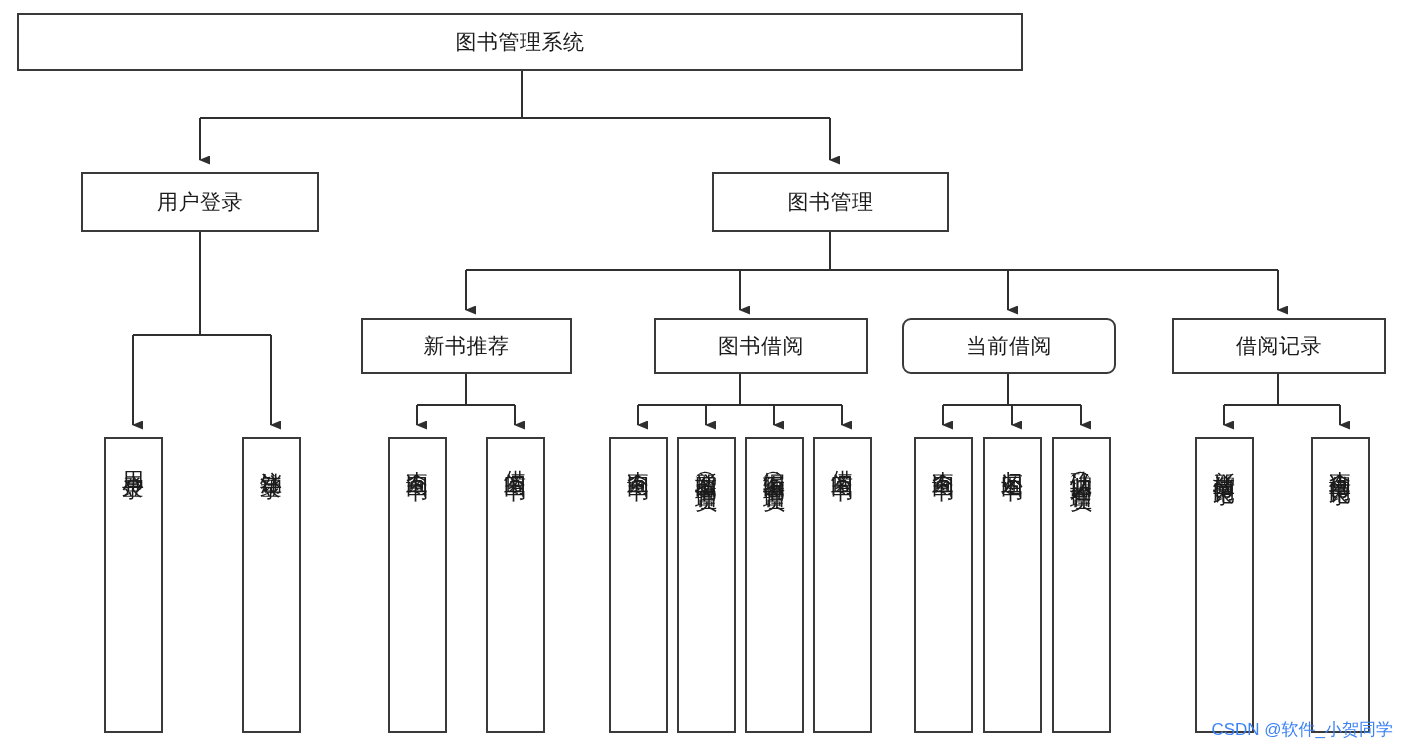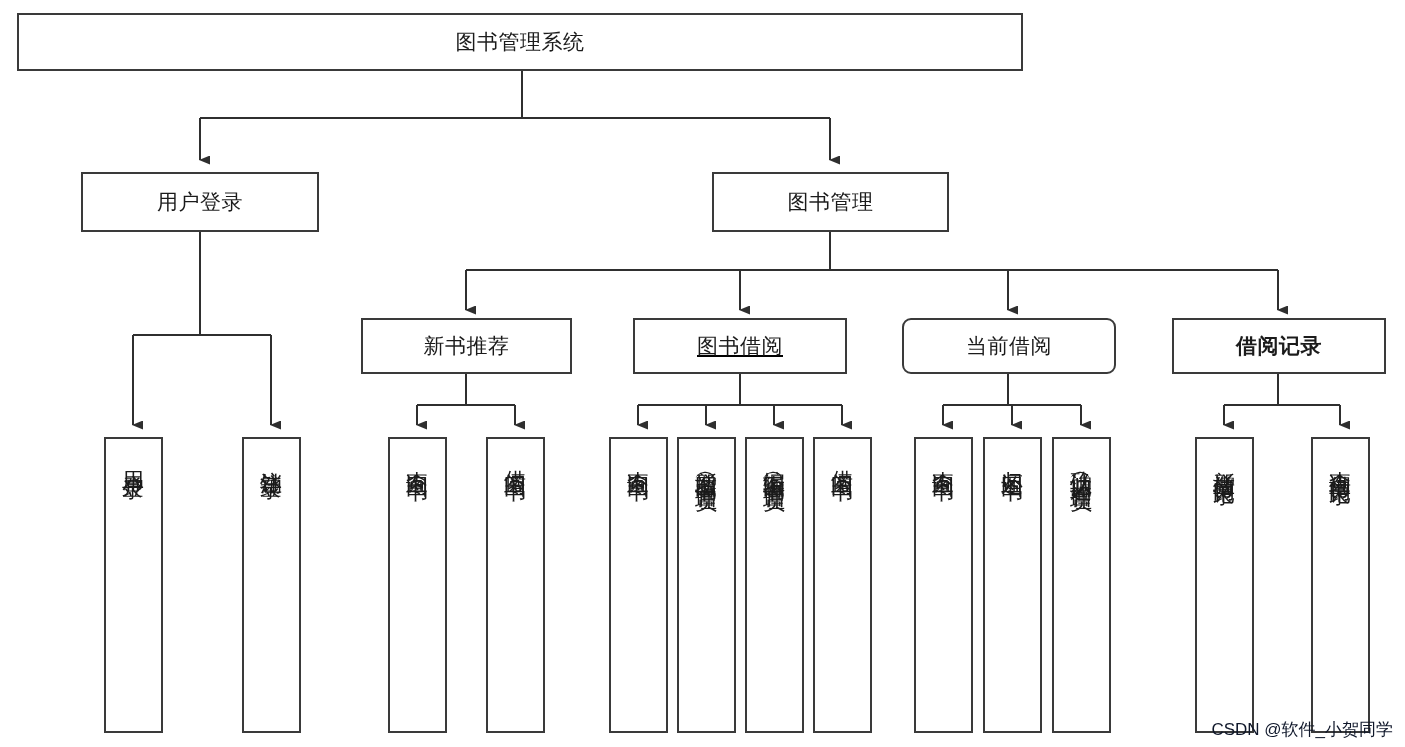--- a/index.html
+++ b/index.html
@@ -55,21 +55,21 @@
     text-orientation: upright;
     font-size: 22px;
     line-height: 1.05;
     letter-spacing: 3px;
   }
   .watermark {
     position: absolute;
     right: 12px;
     bottom: 6px;
     font-size: 17px;
-    color: #0f172a;
+    color: #3b82f6;
     white-space: nowrap;
     user-select: none;
     font-family: "Liberation Sans", "DejaVu Sans", sans-serif;
   }
 </style>
 </head>
 <body>
 
 <div id="diagram-root">
 
@@ -131,27 +131,27 @@
   <div class="node-box" style="left:81px; top:172px; width:238px; height:60px;">
     <span class="node-label">用户登录</span>
   </div>
   <div class="node-box" style="left:361px; top:318px; width:211px; height:56px;">
     <span class="node-label">新书推荐</span>
   </div>
 
   <div class="node-box" style="left:712px; top:172px; width:237px; height:60px;">
     <span class="node-label">图书管理</span>
   </div>
-  <div class="node-box" style="left:633px; top:318px; width:214px; height:56px;text-decoration:underline;">
+  <div class="node-box" style="left:654px; top:318px; width:214px; height:56px;">
     <span class="node-label">图书借阅</span>
   </div>
   <div class="node-box" style="left:902px; top:318px; width:214px; height:56px;border-radius:9px;">
     <span class="node-label">当前借阅</span>
   </div>
-  <div class="node-box" style="left:1172px; top:318px; width:214px; height:56px;font-weight:bold;">
+  <div class="node-box" style="left:1172px; top:318px; width:214px; height:56px;">
     <span class="node-label">借阅记录</span>
   </div>
 
   <div class="node-box vertical" style="left:104px; top:437px; width:59px; height:296px;">
     <span class="node-label">用户登录</span>
   </div>
   <div class="node-box vertical" style="left:242px; top:437px; width:59px; height:296px;">
     <span class="node-label">注销登录</span>
   </div>
 

